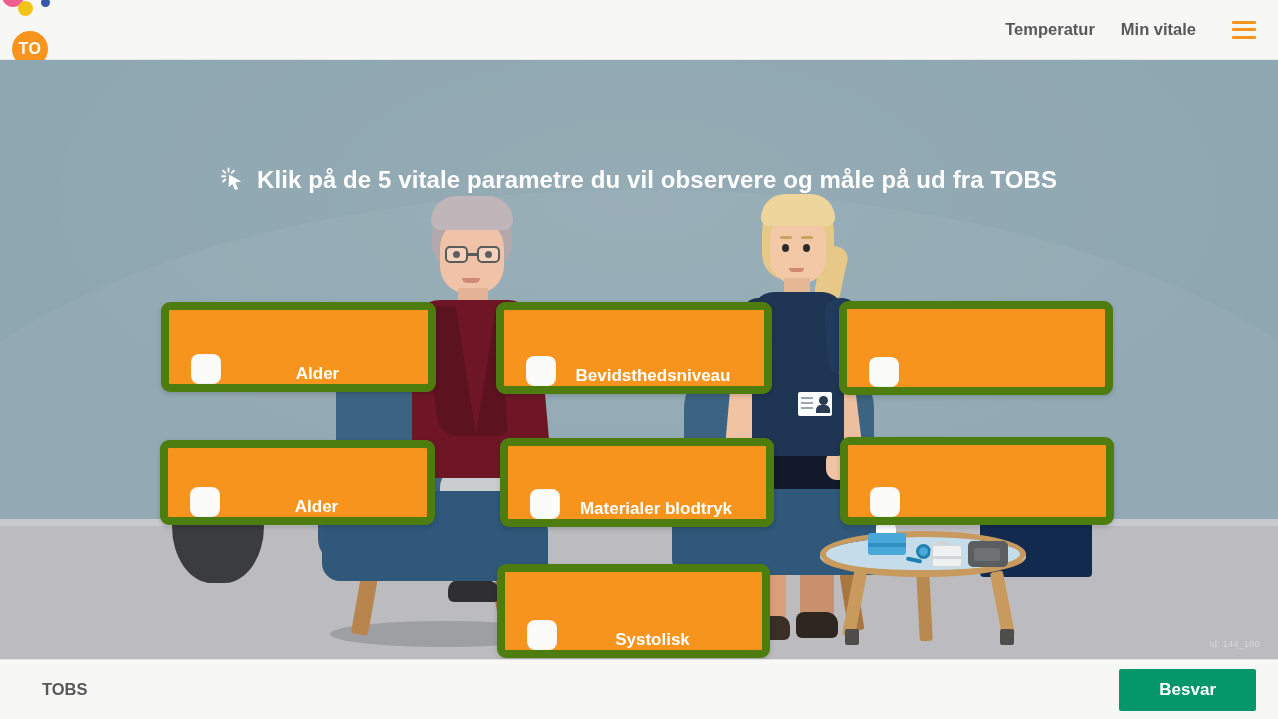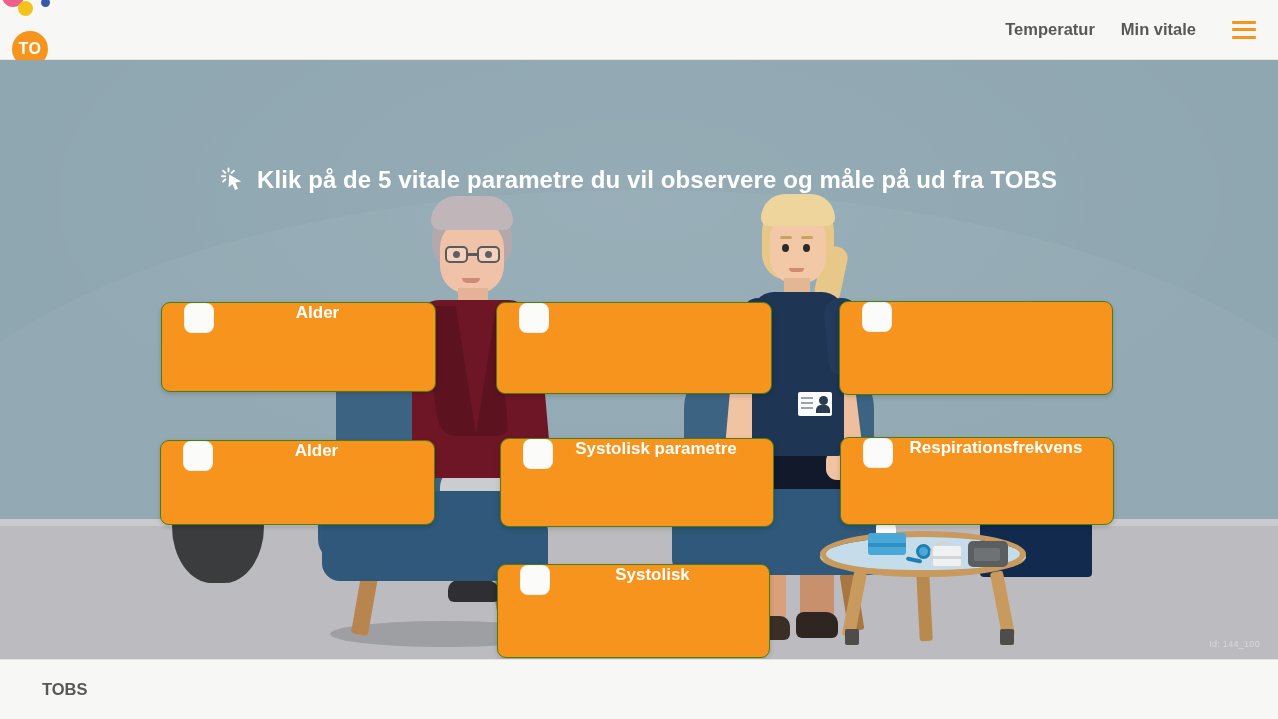--- a/index.html
+++ b/index.html
@@ -243,23 +243,23 @@
     text-align: center; color: #ffffff;
     font-size: 24px; font-weight: bold; letter-spacing: .1px;
     display: flex; align-items: center; justify-content: center; gap: 10px; margin-top: 48px;
   }
   .click-icon { width: 26px; height: 26px; position: relative; display: inline-block; }
 
   
   .opt {
     position: absolute;
     background: #f7941d;
-    border: 1px solid #4d7c0f;
+    border: 8px solid #4d7c0f;
     border-radius: 9px;
-    display: flex; align-items: flex-start;
+    display: flex; align-items: flex-end;
     box-shadow: 0 2px 5px rgba(0,0,0,.16);
     cursor: pointer;
   }
   .opt .box {
     width: 30px; height: 30px; background: #fbfbfa;
     border-radius: 8px; flex: 0 0 auto; margin-left: 22px;
     box-shadow: inset 0 0 0 1px rgba(0,0,0,.03);
   }
   .opt .lbl {
     flex: 1; text-align: center; color: #ffffff;
@@ -442,39 +442,40 @@
     </span>
     <span>Klik på de 5 vitale parametre du vil observere og måle på ud fra TOBS</span>
   </div>
 
   <div class="opt" id="opt0">
     <span class="box"></span>
     <span class="lbl">Alder</span>
   </div>
   <div class="opt" id="opt1">
     <span class="box"></span>
+    <span class="lbl">Bevidsthedsniveau</span>
   </div>
   <div class="opt" id="opt2">
     <span class="box"></span>
   </div>
   <div class="opt" id="opt3">
     <span class="box"></span>
     <span class="lbl">Alder</span>
   </div>
   <div class="opt" id="opt4">
     <span class="box"></span>
-    <span class="lbl">Systolisk parametre</span>
+    <span class="lbl">Materialer blodtryk</span>
   </div>
   <div class="opt" id="opt5">
     <span class="box"></span>
-    <span class="lbl">Respirationsfrekvens</span>
   </div>
   <div class="opt" id="opt6">
     <span class="box"></span>
     <span class="lbl">Systolisk</span>
   </div>
 
   <div class="idtag">Id: 144_100</div>
 </div>
 
 <div class="bottombar">
   <span class="bottom-label">TOBS</span>
+  <button class="besvar">Besvar</button>
 </div>
 
 </body></html>

